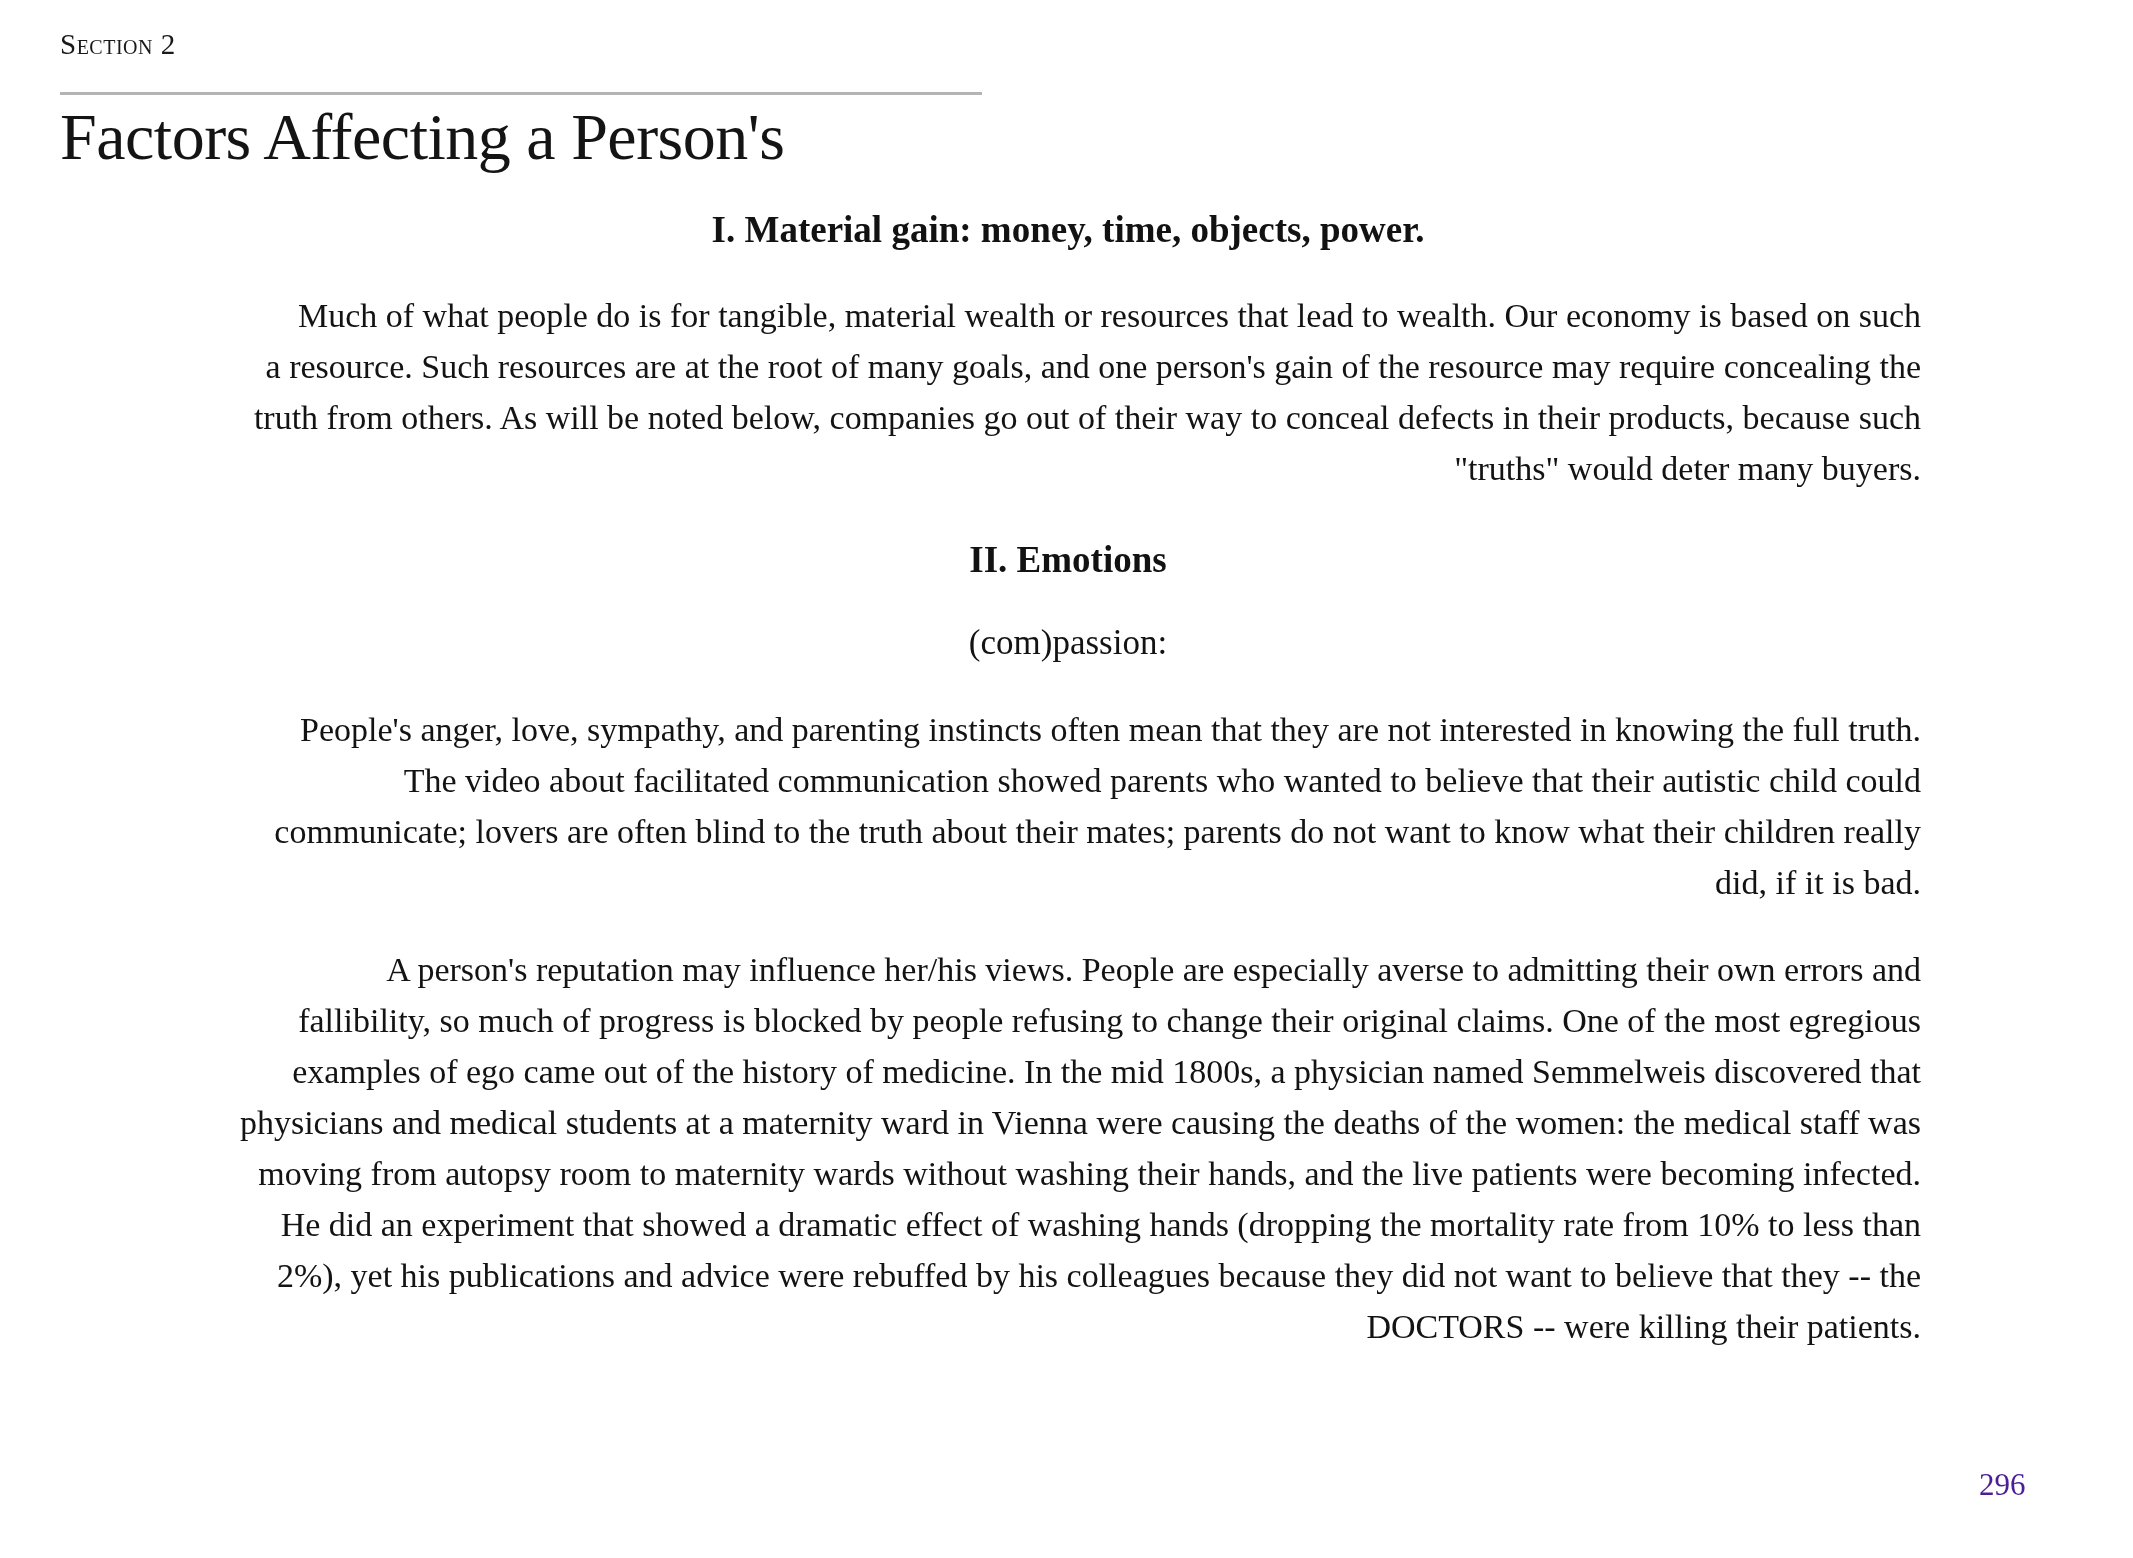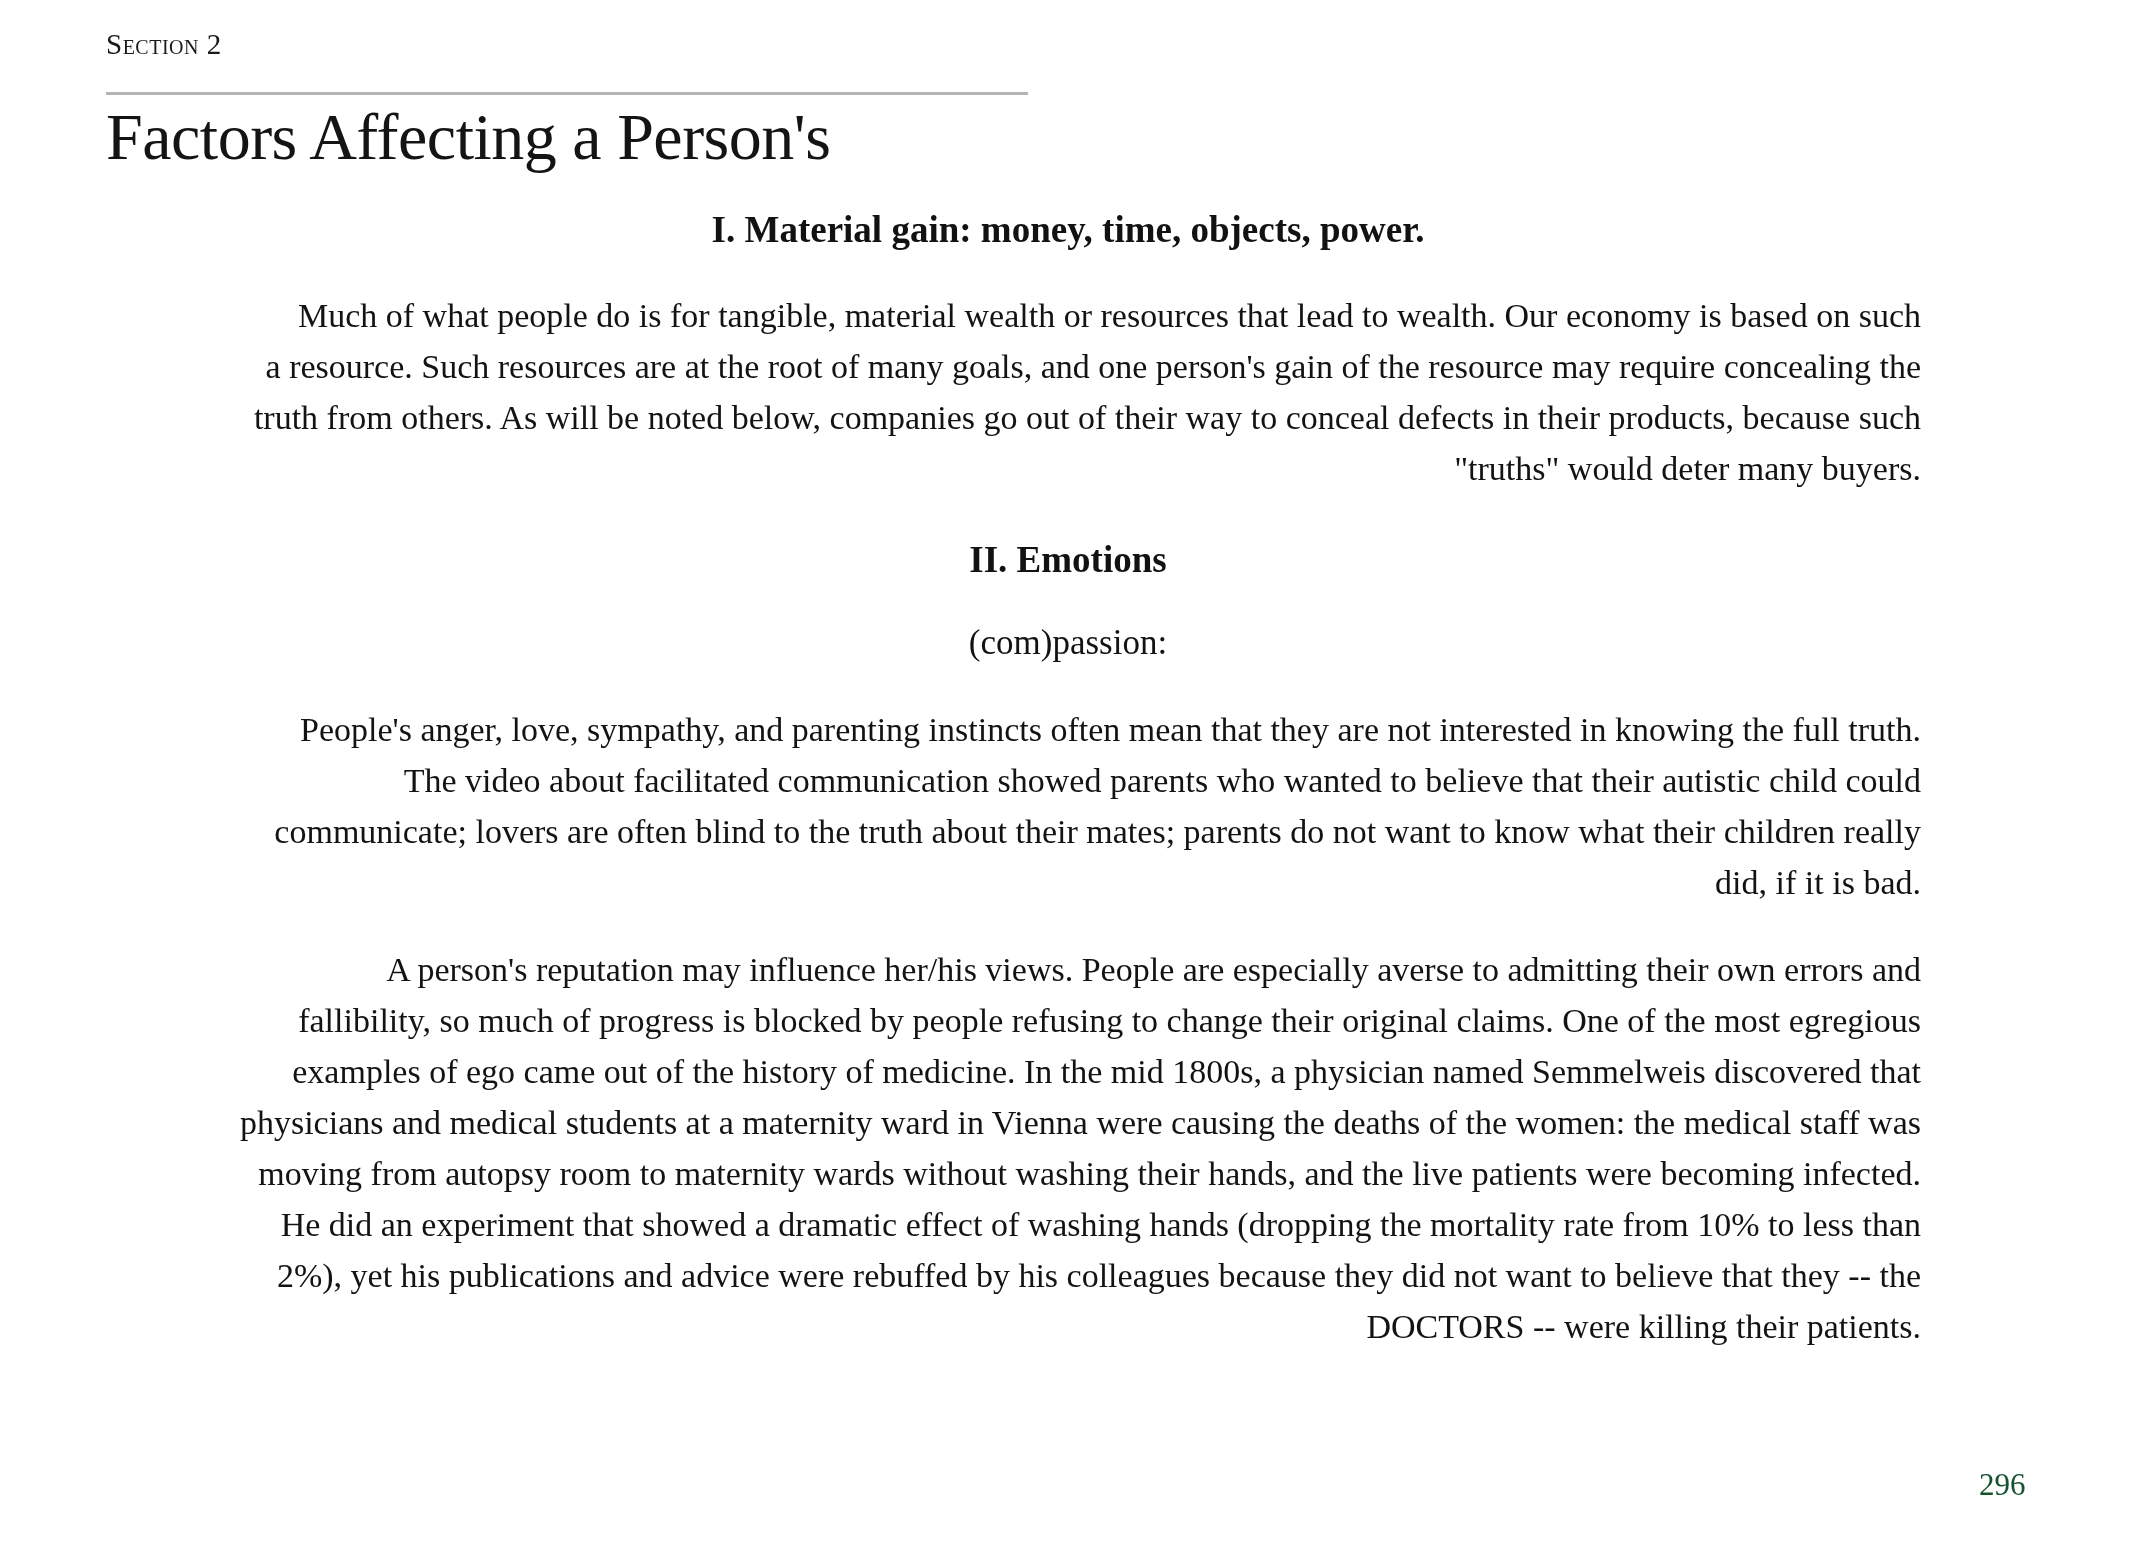--- a/index.html
+++ b/index.html
@@ -13,21 +13,21 @@
     color: #161616;
     font-family: "Liberation Serif", "DejaVu Serif", serif;
     position: relative;
     overflow: hidden;
     text-rendering: optimizeLegibility;
   }
 
   
   .doc-header {
     padding-top: 27px;
-    margin-left: 106px;
+    margin-left: 60px;
     width: 922px;
   }
   .kicker {
     font-variant: small-caps;
     font-size: 29px;
     line-height: 34px;
     letter-spacing: 0.5px;
     color: #1a1a1a;
   }
   .title-rule {
@@ -80,21 +80,21 @@
     hyphens: auto;
   }
 
   
   .page-number {
     position: absolute;
     left: 1979px;
     top: 1467px;
     font-size: 31px;
     line-height: 36px;
-    color: #14532d;
+    color: #4c1d95;
   }
 </style>
 </head>
 <body>
 
 <header class="doc-header">
   <div class="kicker">Section 2</div>
   <hr class="title-rule">
   <h1 class="page-title">Factors Affecting a Person's</h1>
 </header>

